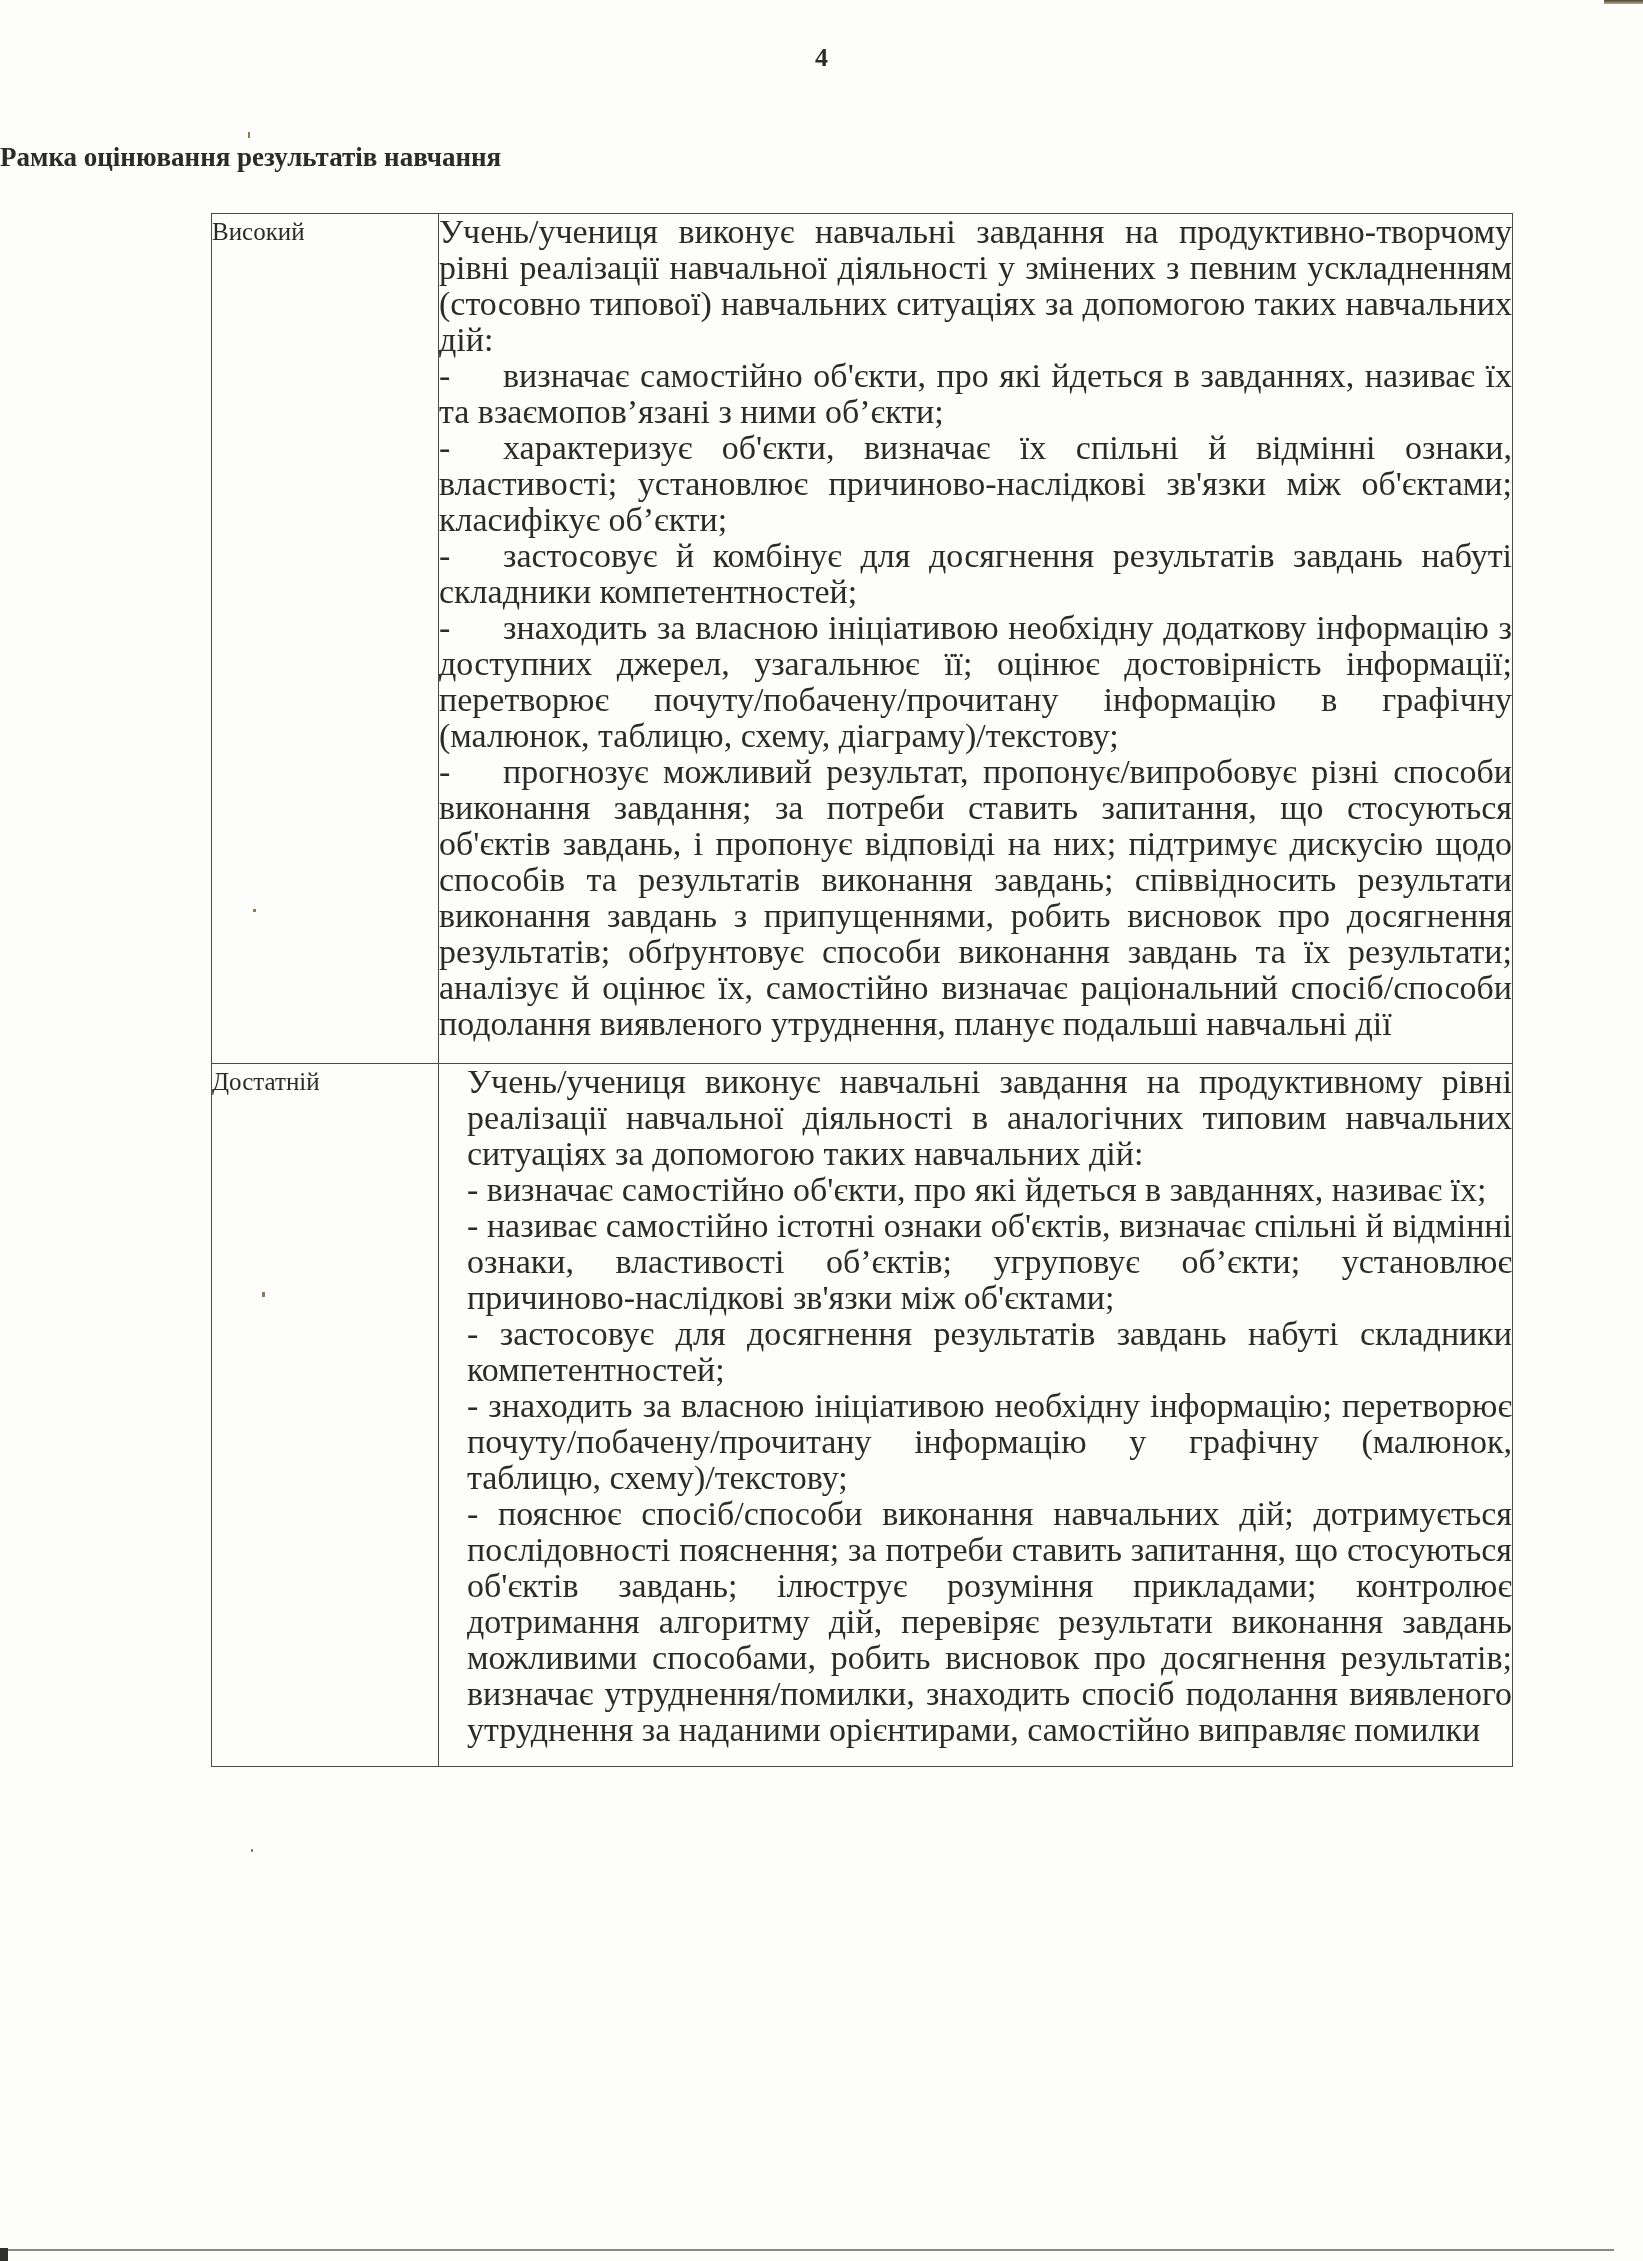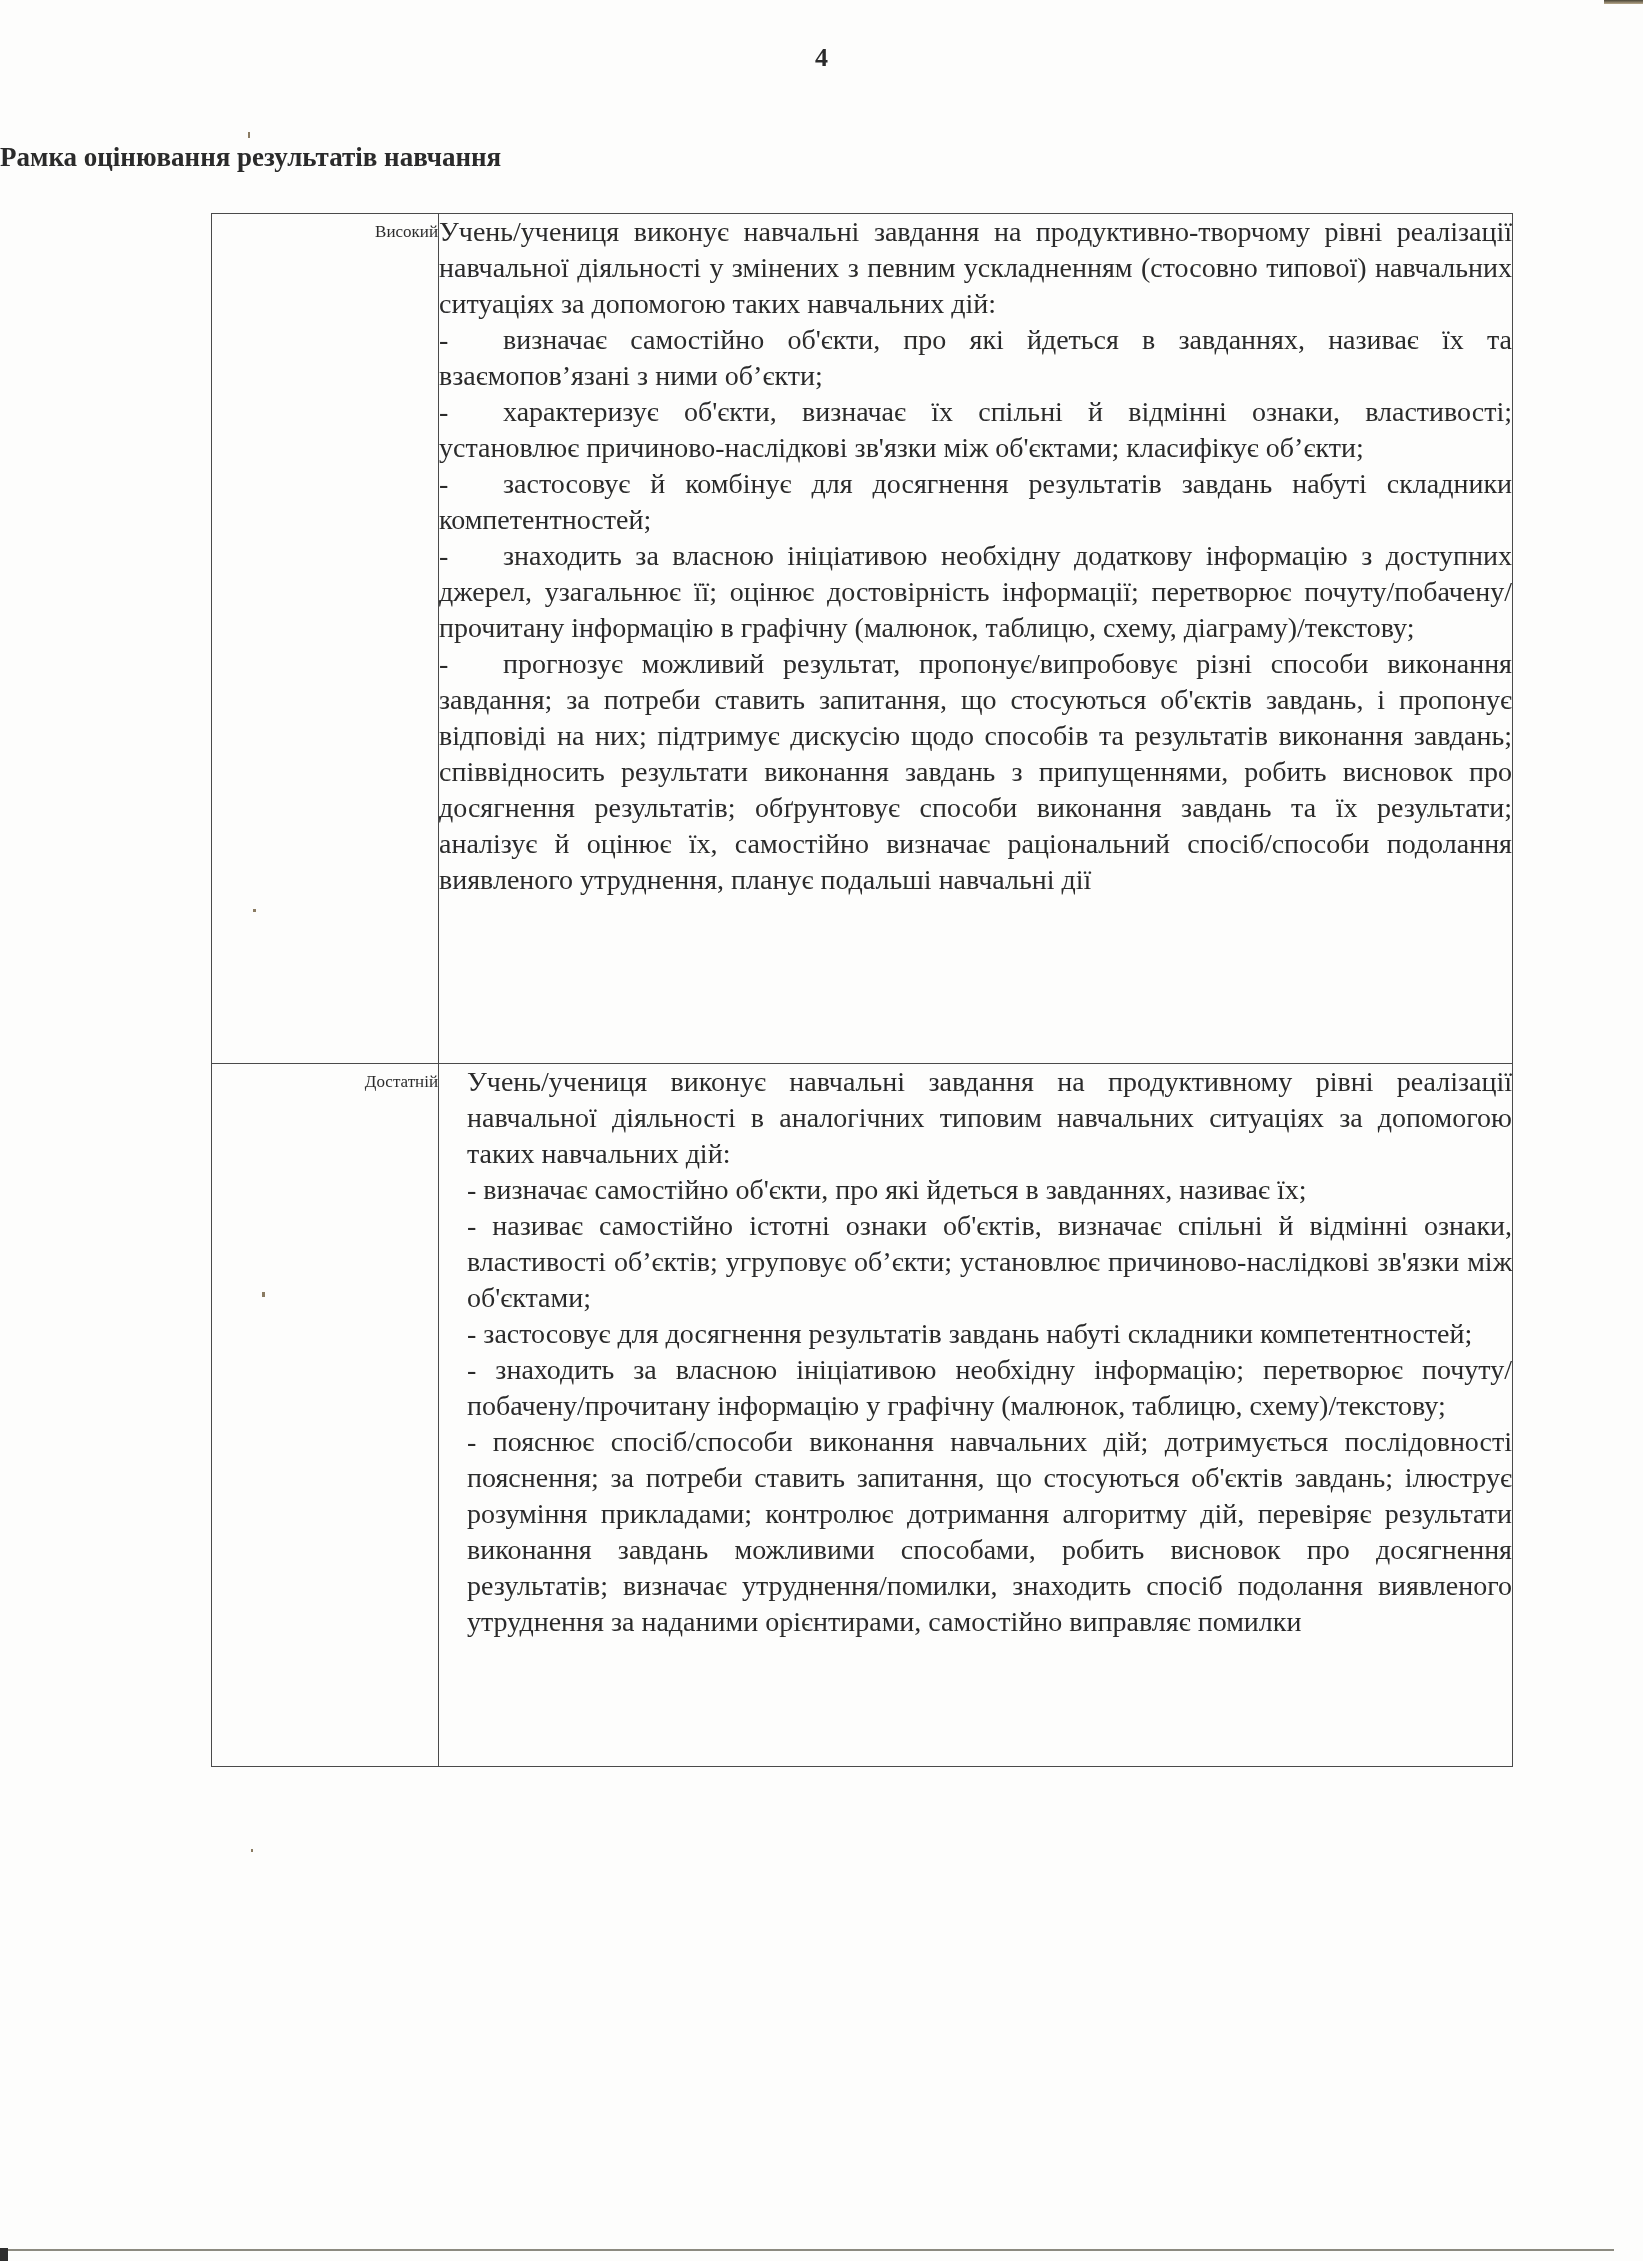--- a/index.html
+++ b/index.html
@@ -52,26 +52,25 @@
     font-size: 26px; font-weight: bold; text-align: center;
     line-height: 31px;
     padding-top: 2.6px;
   }
   th.h-char {
     font-size: 26.4px; font-weight: bold; text-align: center;
     line-height: 31px;
     padding-top: 10.3px;
   }
   td.level {
-    font-size: 17px; line-height: 36px;
+    font-size: 25px; line-height: 36px;
     padding: 3.9px 0 0 1.3px;
-    text-align: right;
   }
   td.desc {
-    font-size: 28px; line-height: 36px;
+    font-size: 34px; line-height: 36px;
     padding: 5.2px 14px 0 23px;
     text-align: justify;
   }
   .desc p { margin: 0; }
   .intro { text-align: justify; }
   .row-high td.desc { height: 849px; }
   .row-suff td.desc { height: 702px; padding-left: 28px; }
   .bullet-tab .dash { display: inline-block; width: 64px; }
   .bullet-inline .dash { display: inline; }
 </style>

